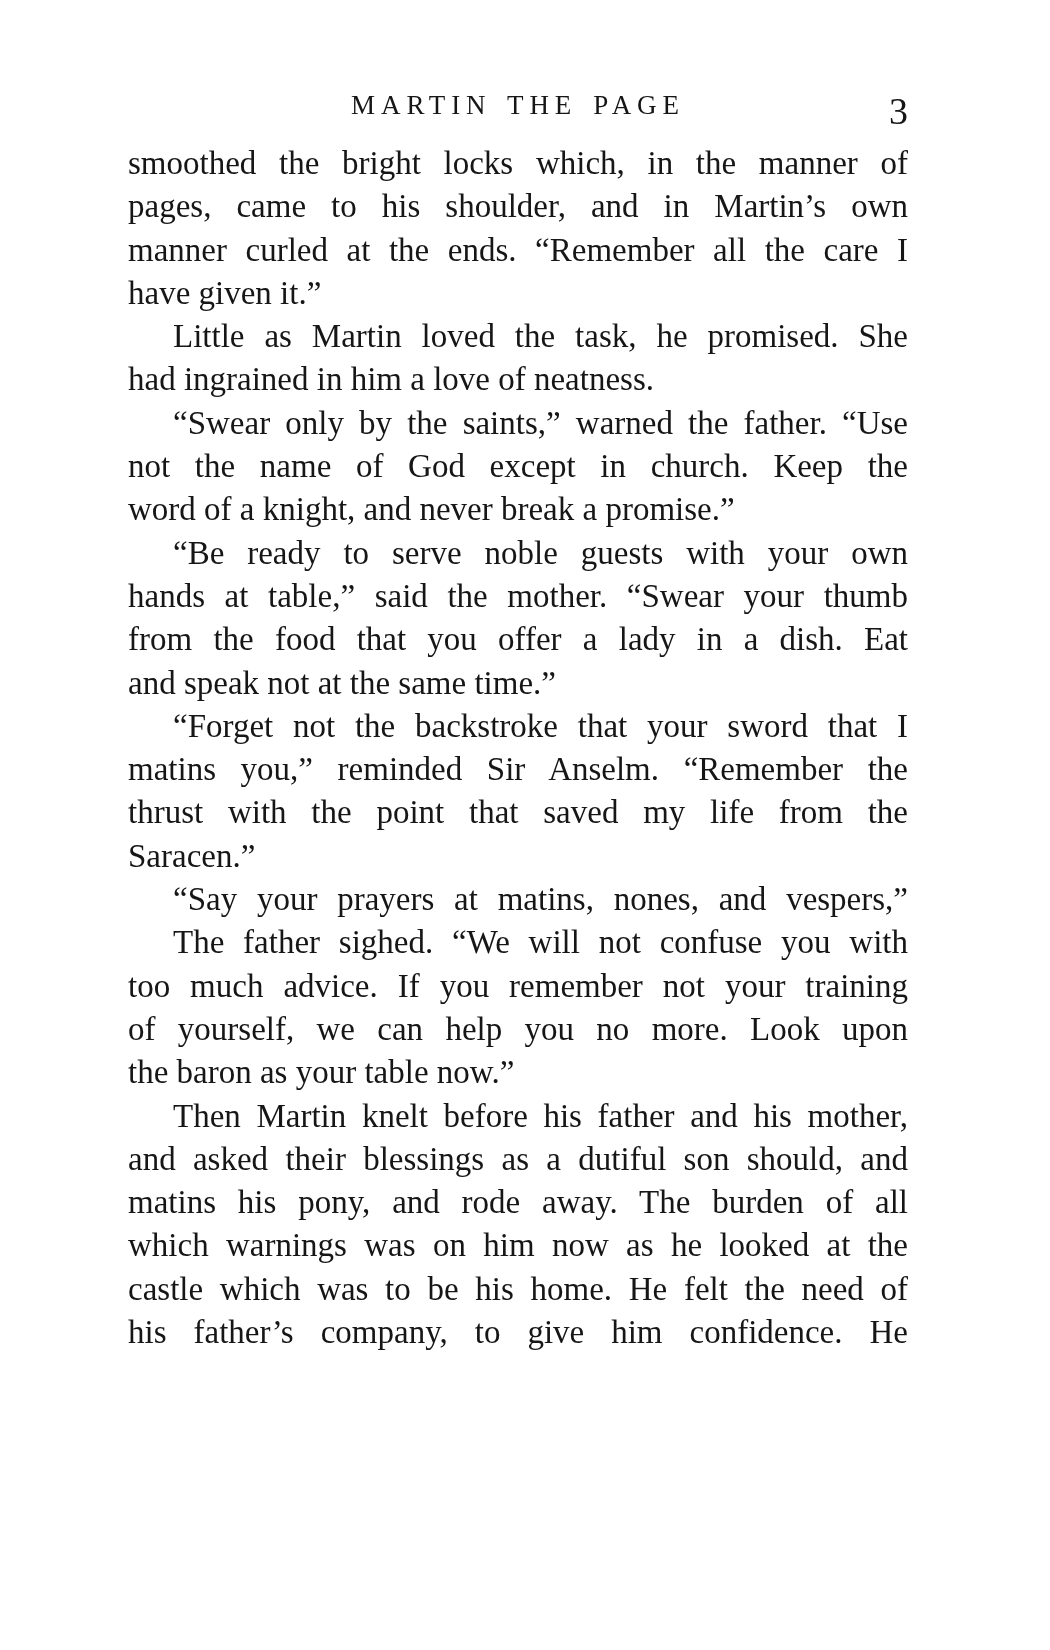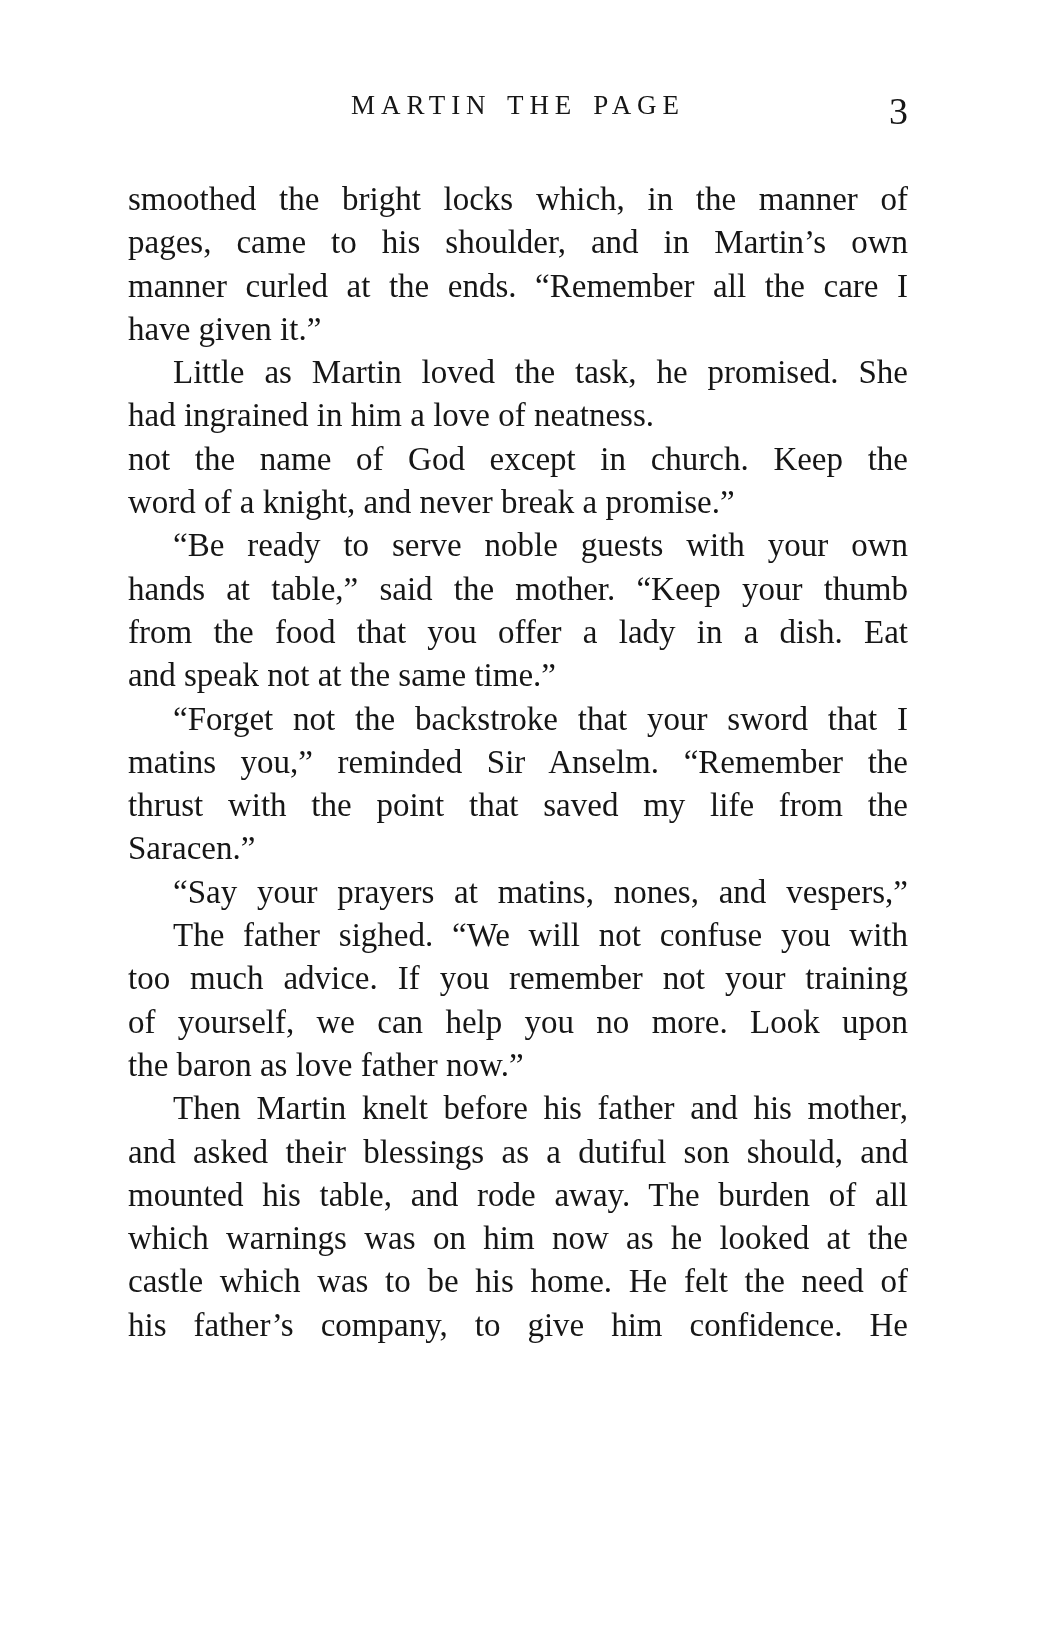--- a/index.html
+++ b/index.html
@@ -34,21 +34,21 @@
   }
   .folio {
     position: absolute;
     right: 0;
     bottom: -6px;
     font-size: 38px;
     line-height: 34px;
     color: #161616;
   }
   .body-text {
-    margin-top: 56px;
+    margin-top: 20px;
     font-size: 33px;
     line-height: 43.3px;
   }
   .tline {
     text-align: justify;
     text-align-last: justify;
     white-space: normal;
   }
   .tline.last {
     text-align-last: left;
@@ -65,35 +65,36 @@
     <span class="running-head">MARTIN THE PAGE</span>
     <span class="folio">3</span>
   </div>
   <div class="body-text">
       <div class="tline">smoothed the bright locks which, in the manner of</div>
       <div class="tline">pages, came to his shoulder, and in Martin’s own</div>
       <div class="tline">manner curled at the ends. “Remember all the care I</div>
       <div class="tline last">have given it.”</div>
       <div class="tline indent">Little as Martin loved the task, he promised. She</div>
       <div class="tline last">had ingrained in him a love of neatness.</div>
+      <div class="tline indent">“Swear only by the saints,” warned the father. “Use</div>
       <div class="tline">not the name of God except in church. Keep the</div>
       <div class="tline last">word of a knight, and never break a promise.”</div>
       <div class="tline indent">“Be ready to serve noble guests with your own</div>
-      <div class="tline">hands at table,” said the mother. “Keep your thumb</div>
+      <div class="tline">hands at table,” said the mother. “Swear your thumb</div>
       <div class="tline">from the food that you offer a lady in a dish. Eat</div>
       <div class="tline last">and speak not at the same time.”</div>
       <div class="tline indent">“Forget not the backstroke that your sword that I</div>
       <div class="tline">matins you,” reminded Sir Anselm. “Remember the</div>
       <div class="tline">thrust with the point that saved my life from the</div>
       <div class="tline last">Saracen.”</div>
       <div class="tline indent">“Say your prayers at matins, nones, and vespers,”</div>
       <div class="tline indent">The father sighed. “We will not confuse you with</div>
       <div class="tline">too much advice. If you remember not your training</div>
       <div class="tline">of yourself, we can help you no more. Look upon</div>
-      <div class="tline last">the baron as love father now.”</div>
+      <div class="tline last">the baron as your table now.”</div>
       <div class="tline indent">Then Martin knelt before his father and his mother,</div>
       <div class="tline">and asked their blessings as a dutiful son should, and</div>
-      <div class="tline">mounted his table, and rode away. The burden of all</div>
+      <div class="tline">matins his pony, and rode away. The burden of all</div>
       <div class="tline">which warnings was on him now as he looked at the</div>
       <div class="tline">castle which was to be his home. He felt the need of</div>
       <div class="tline">his father’s company, to give him confidence. He</div>
     </div>
 </div>
 
 </body></html>

